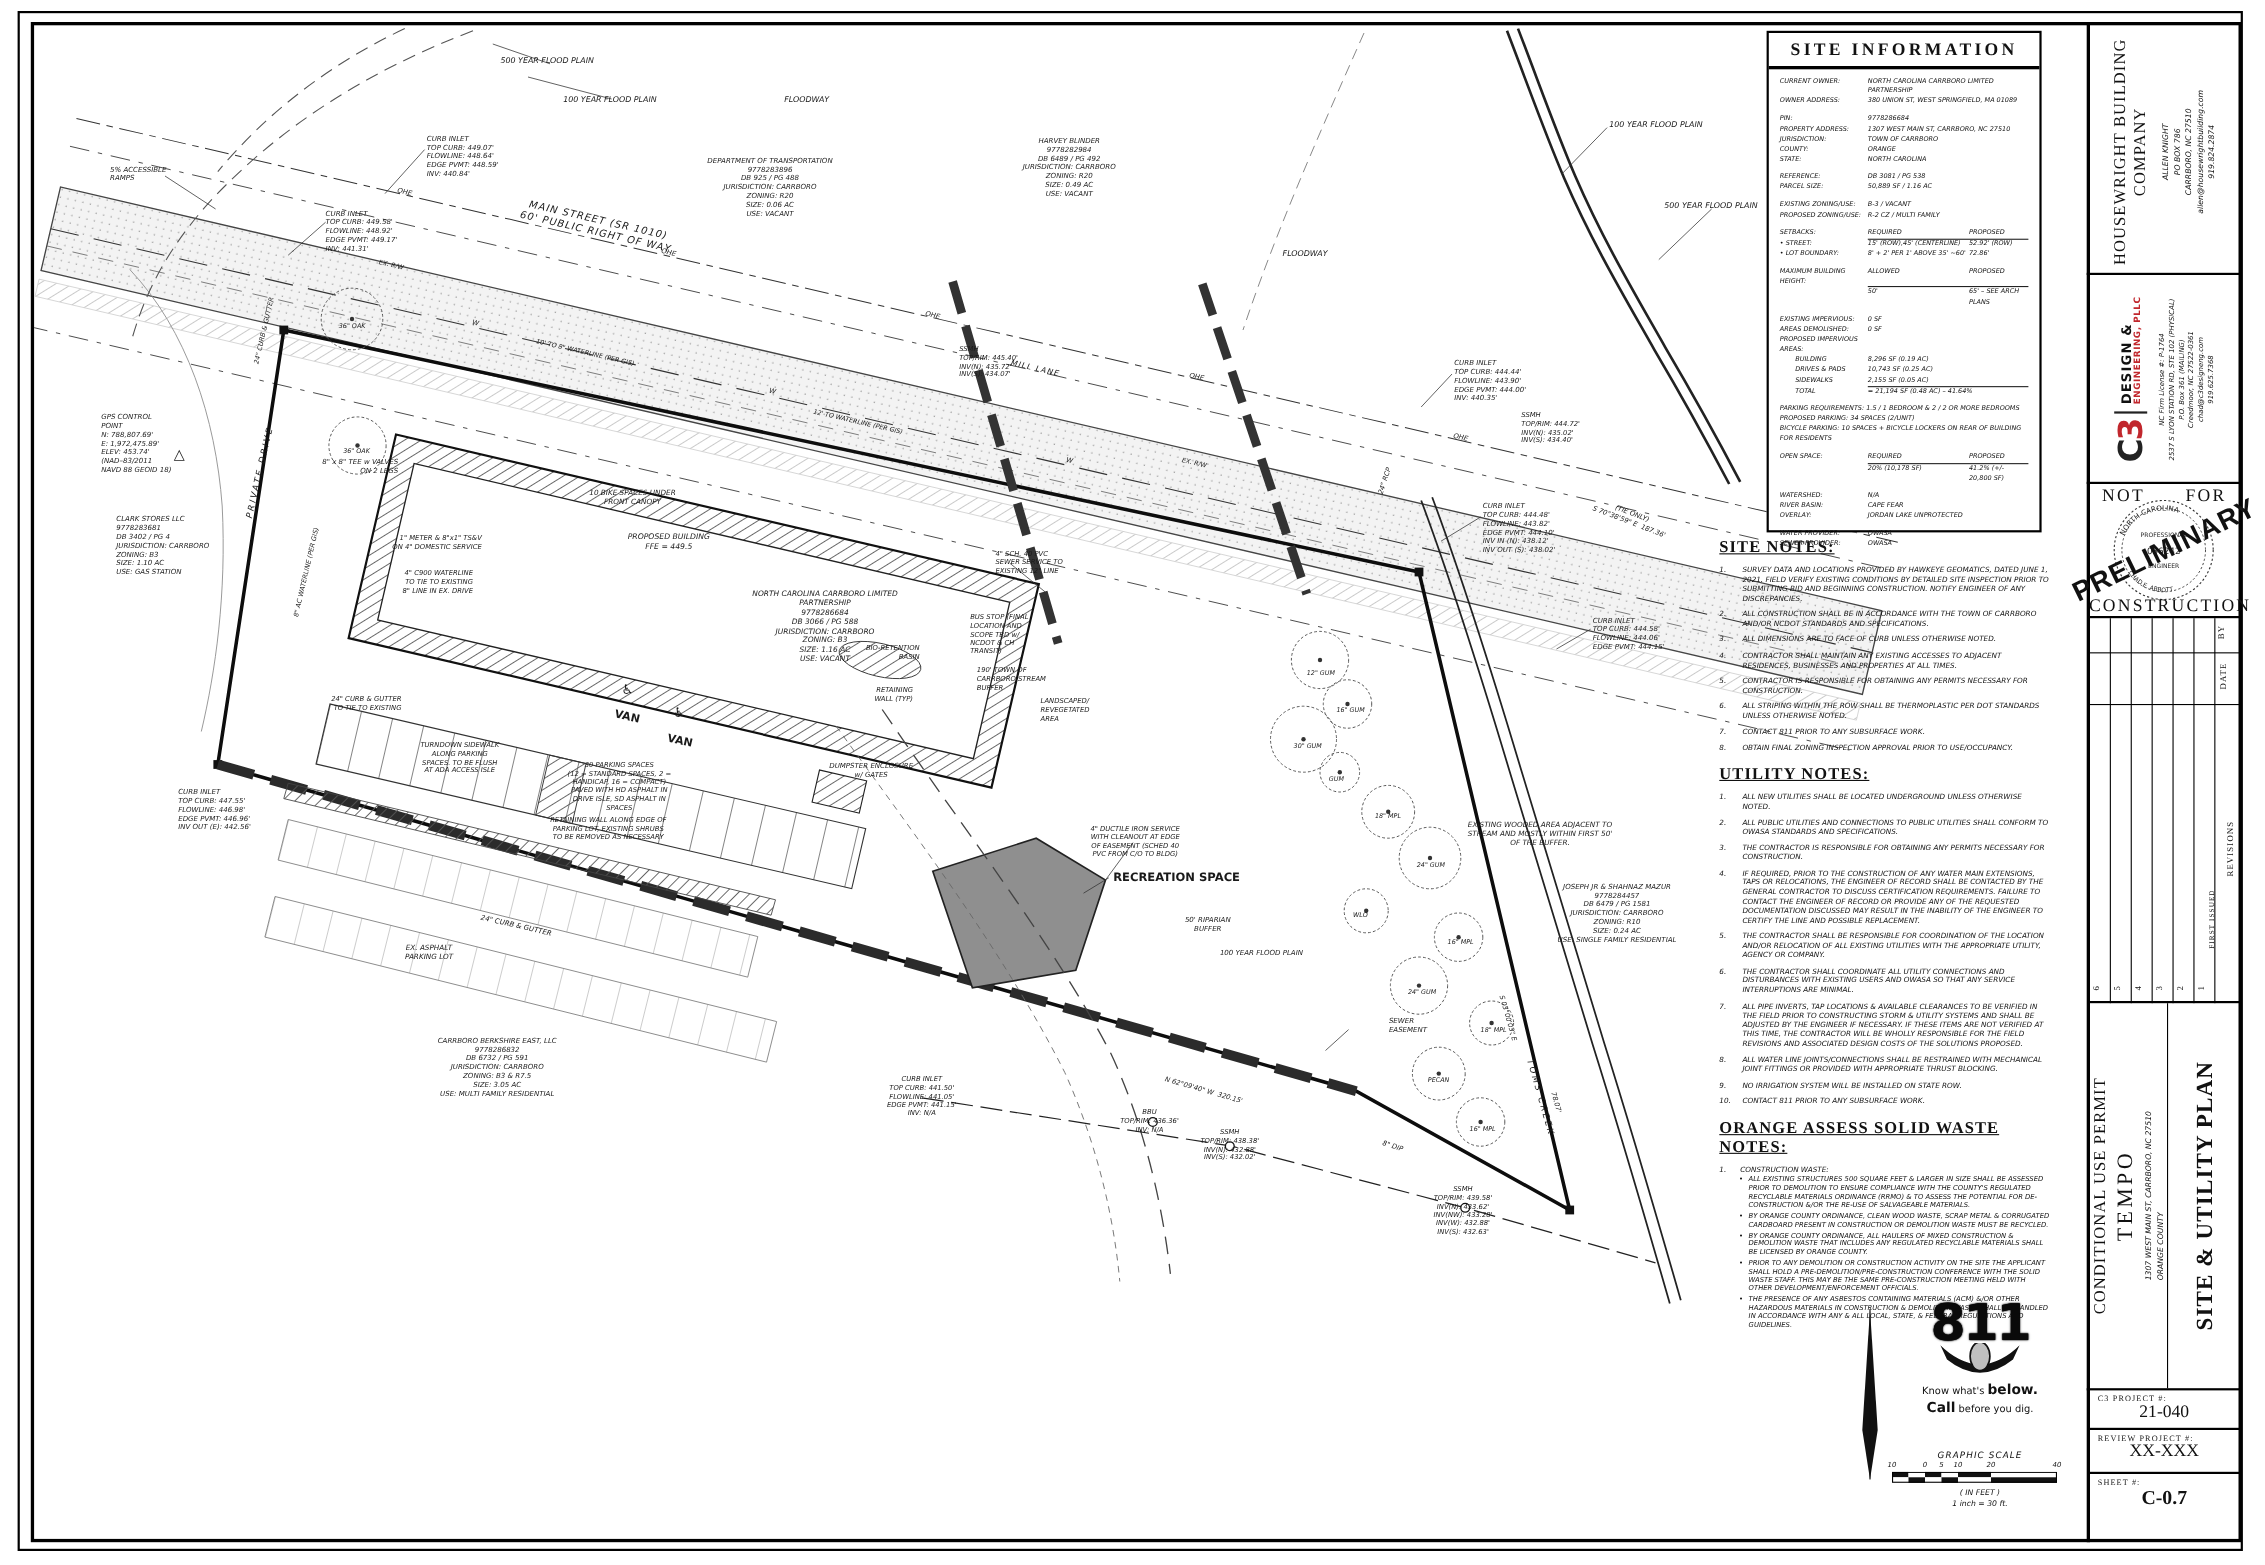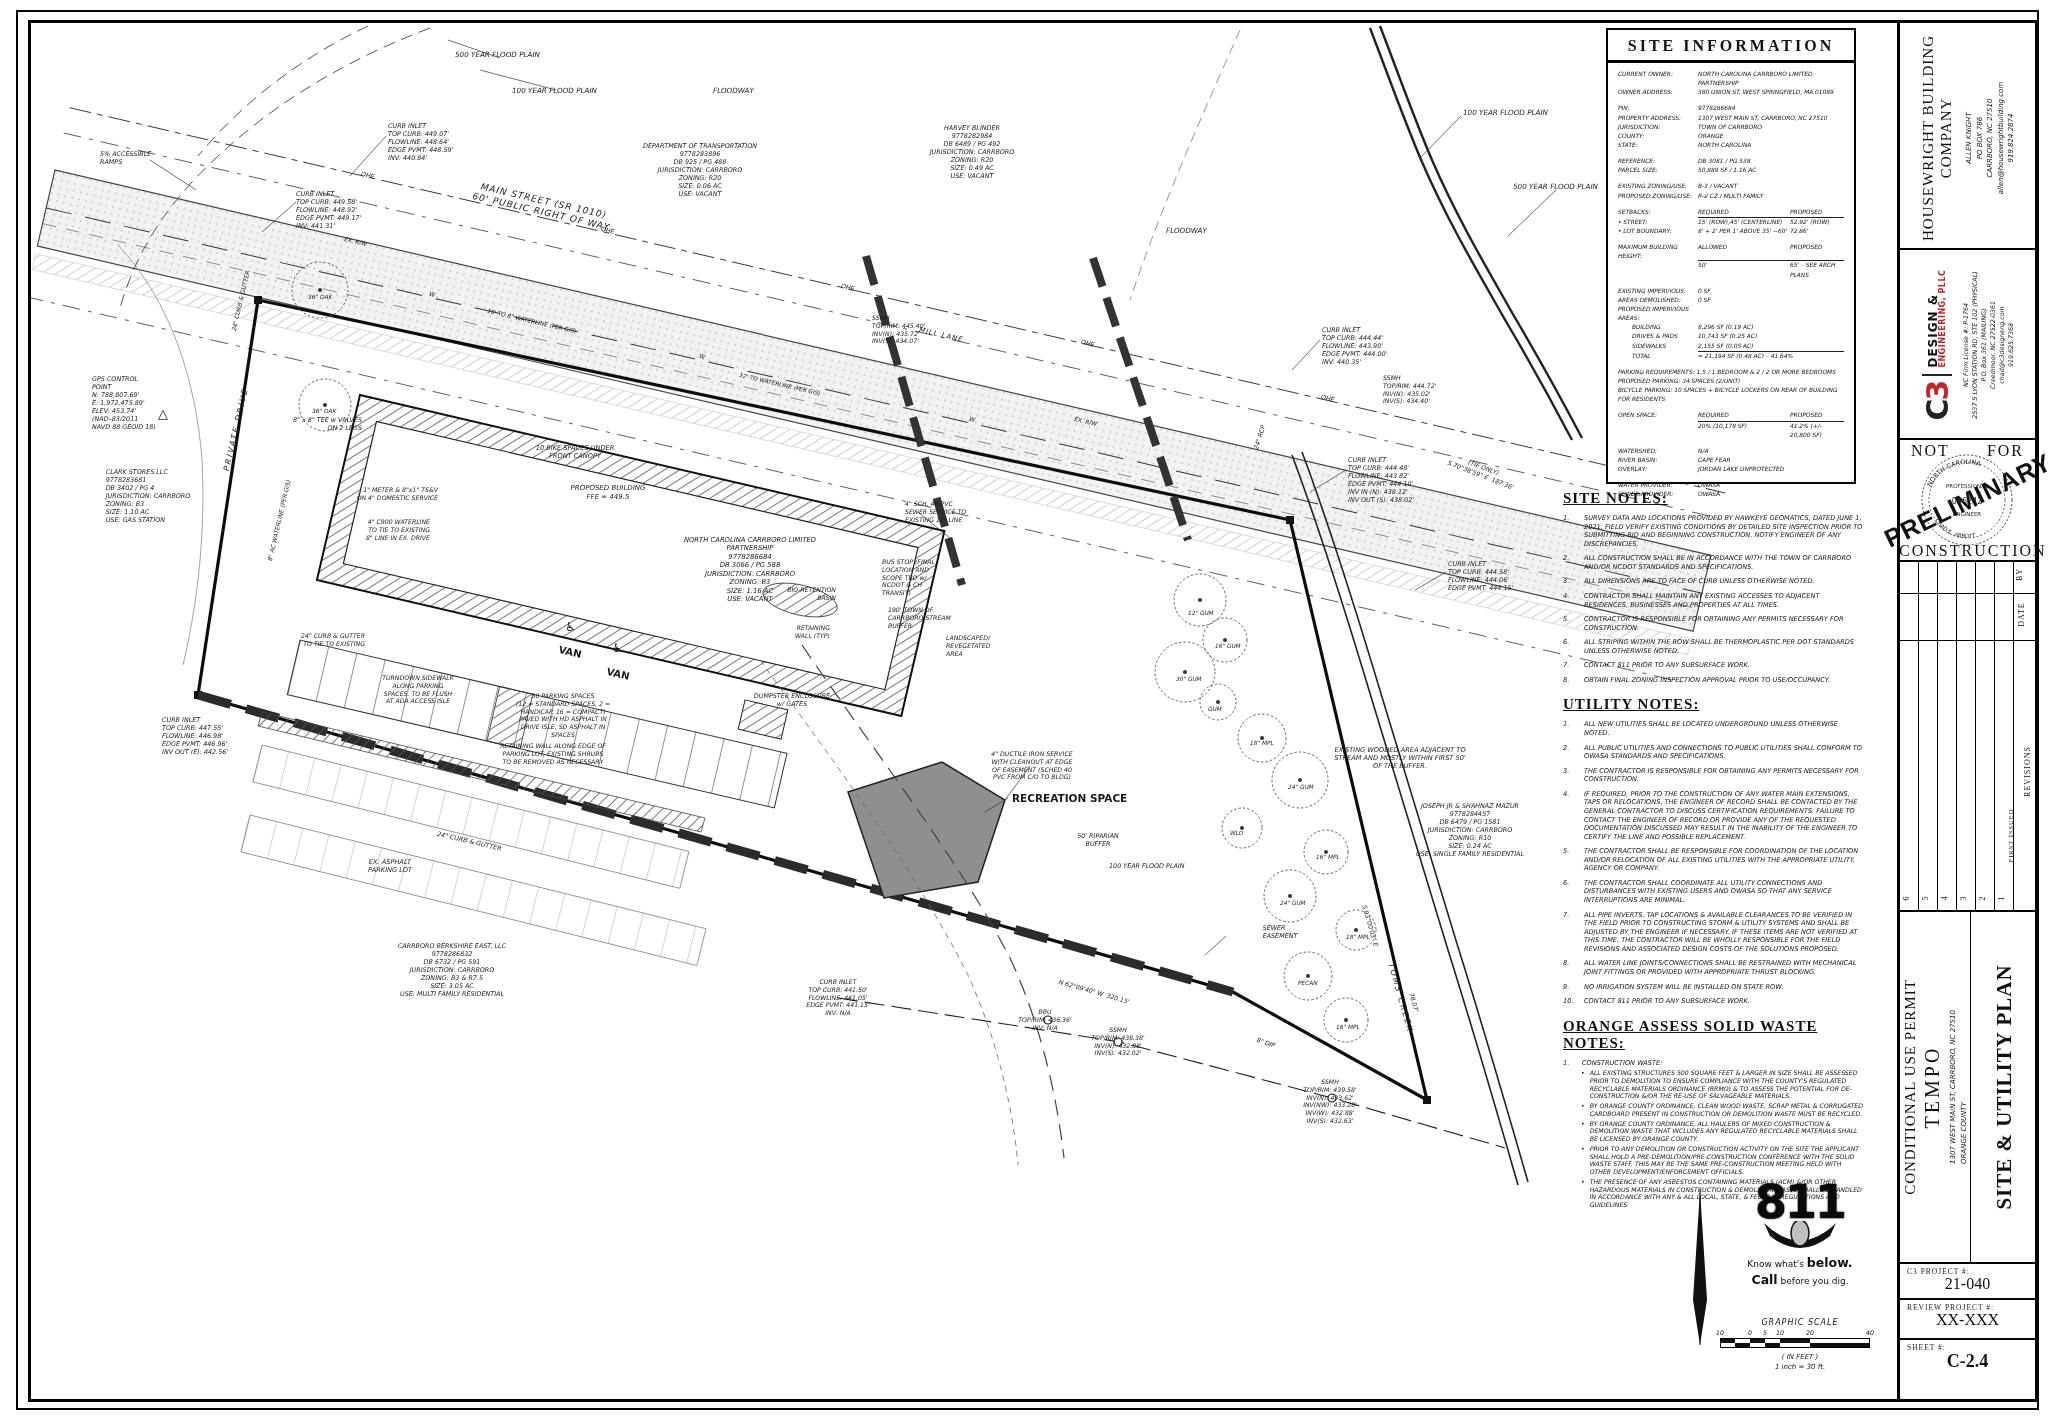--- a/index.html
+++ b/index.html
@@ -850,14 +850,14 @@
 <div class="cell" style="left:1899px;top:1264px;width:137px;height:36px;border-bottom:2px solid #000;">
   <div class="pn-label">C3 PROJECT #:</div>
   <div class="pn-value">21-040</div>
 </div>
 <div class="cell" style="left:1899px;top:1300px;width:137px;height:40px;border-bottom:2px solid #000;">
   <div class="pn-label">REVIEW PROJECT #:</div>
   <div class="pn-value">XX-XXX</div>
 </div>
 <div class="cell" style="left:1899px;top:1340px;width:137px;height:46px;">
   <div class="pn-label">SHEET #:</div>
-  <div class="pn-value bold">C-2.4</div>
+  <div class="pn-value bold">C-0.7</div>
 </div>
 
 </body></html>

